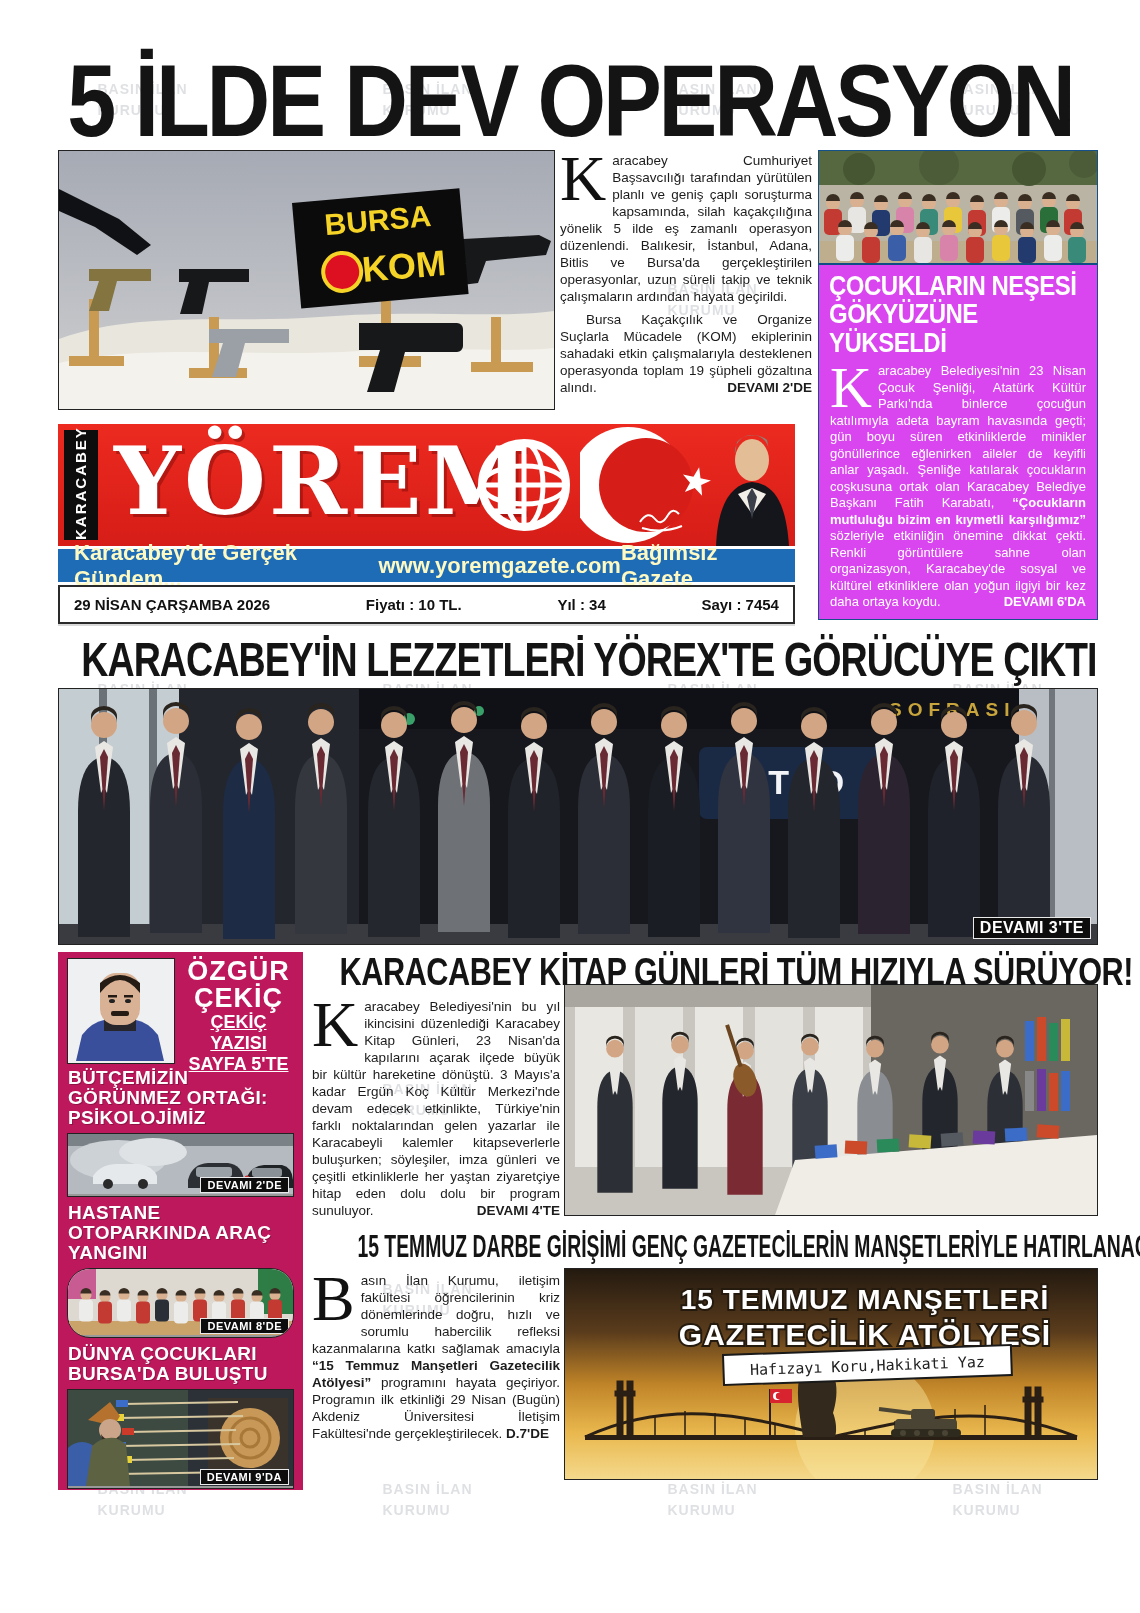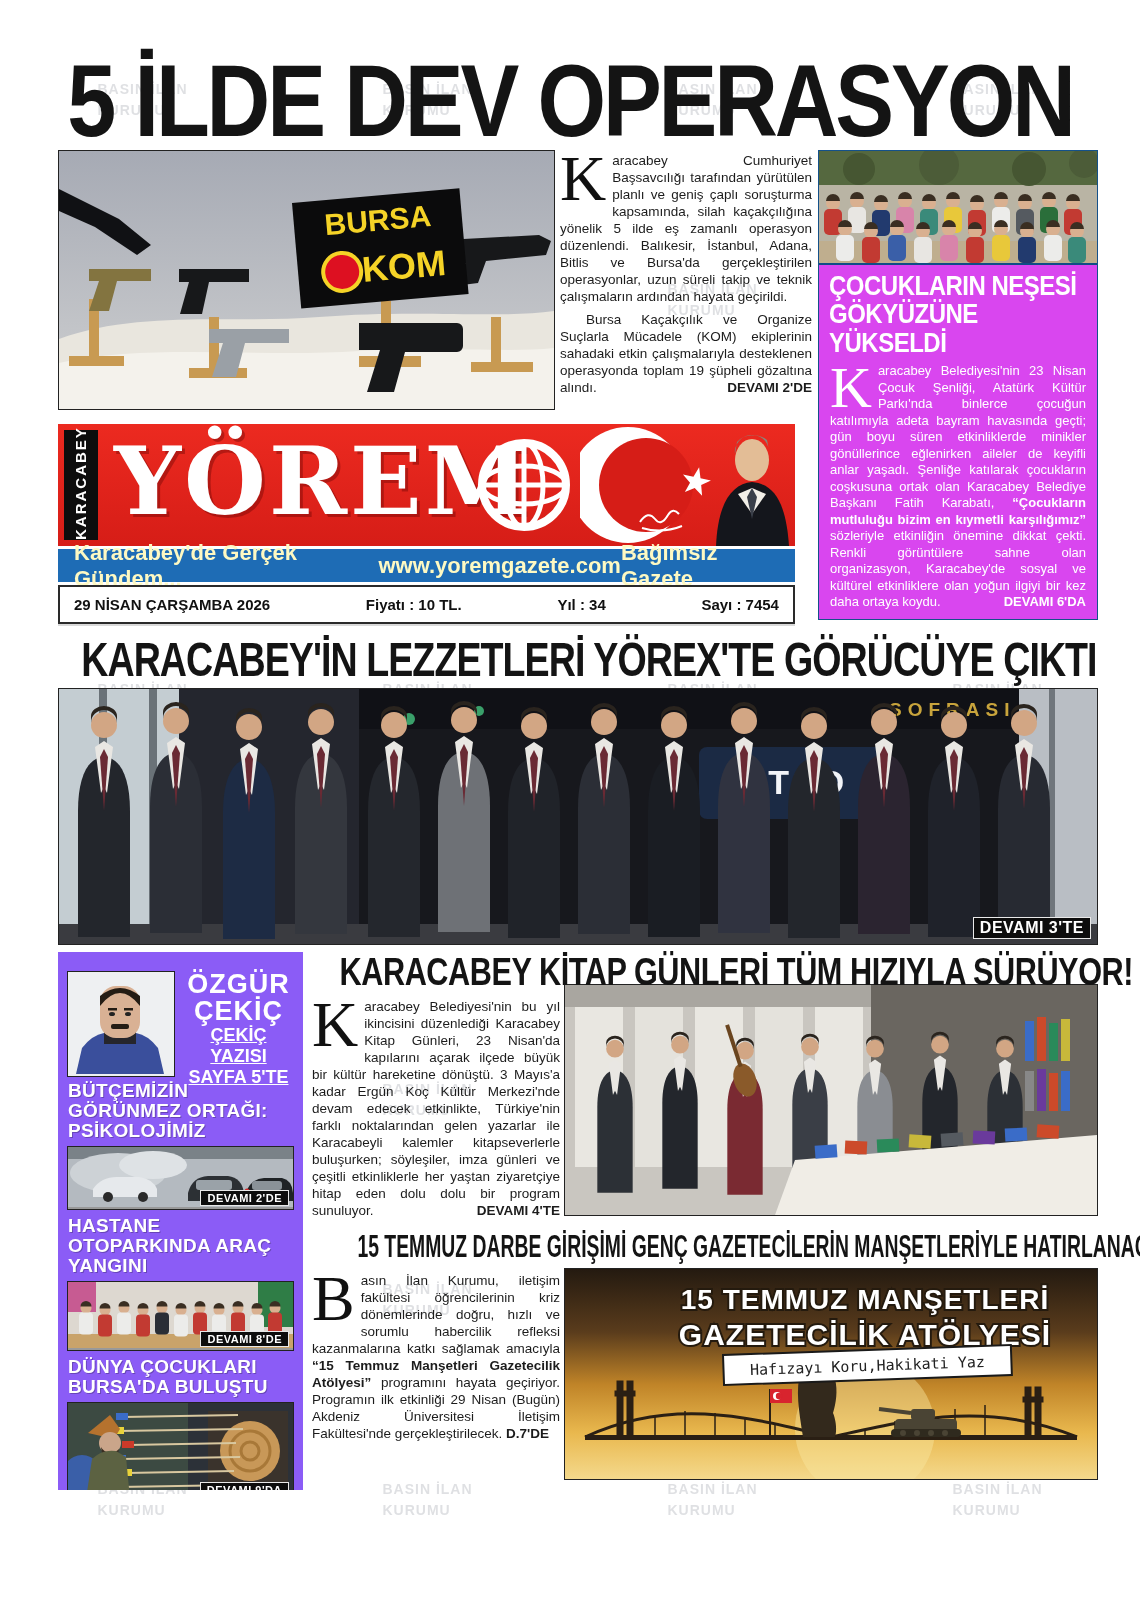--- a/index.html
+++ b/index.html
@@ -57,21 +57,21 @@
   .mh-flag{position:absolute;right:0;top:0;}
 
   .bluebar{background:#1e6cb5;color:#fef9c3;display:flex;align-items:center;
            justify-content:space-between;padding:0 16px;box-sizing:border-box;
            font-weight:bold;font-size:22px;z-index:1;}
   .datebar{background:#fff;border:2px solid #2a2a2a;display:flex;align-items:center;
            justify-content:space-between;padding:0 14px;box-sizing:border-box;
            font-weight:bold;font-size:15px;color:#111;z-index:1;box-shadow:0 2px 0 rgba(0,0,0,.15);}
 
   
-  .sidebar{background:#8b5cf6;z-index:1;padding:19px 9px;box-sizing:border-box;overflow:hidden;}
+  .sidebar{background:#be185d;z-index:1;padding:6px 9px;box-sizing:border-box;overflow:hidden;}
   .colrow{display:flex;gap:8px;height:104px;margin-bottom:6px;}
   .colphoto{width:106px;height:104px;border:1px solid #222;background:#eef0f2;flex:none;overflow:hidden;}
   .colinfo{flex:1;text-align:center;color:#fff;}
   .colname{font-weight:bold;font-size:27px;line-height:27px;letter-spacing:1px;}
   .colsub{font-weight:bold;font-size:18px;line-height:21px;text-decoration:underline;}
   .stitle{color:#fff;font-weight:bold;font-size:19px;line-height:20px;letter-spacing:.3px;
           margin:6px 1px 5px 1px;text-shadow:1px 1px 0 rgba(0,0,0,.25);}
   .sphoto{position:relative;border:1px solid #222;overflow:hidden;background:#999;}
   .sphoto .ptag{font-size:11px;right:4px;bottom:3px;}
 
@@ -367,21 +367,21 @@
         <rect x="128" y="33" width="36" height="10" rx="3" fill="#9aa2a8"></rect>
         <path d="M178,46 q4,-14 18,-15 l18,0 q10,2 11,15 l0,8 l-47,0 z" fill="#1f2326"></path>
         <rect x="184" y="34" width="30" height="9" rx="3" fill="#8a9298"></rect>
         <circle cx="179" cy="44" r="2.5" fill="#d02a2a"></circle>
       </svg>
       <span class="ptag">DEVAMI 2'DE</span>
     </div>
 
     <div class="stitle">HASTANE OTOPARKINDA ARAÇ YANGINI</div>
 
-    <div class="sphoto" style="height:68px;">
+    <div class="sphoto" style="height:68px;border-radius:23px;">
       <svg width="225" height="66" viewBox="0 0 225 66">
         <defs>
             <g id="kidB">
               <circle cx="0" cy="0" r="5.5" fill="#d9b090"></circle>
               <path d="M-5.5,-1.5 a5.5,5.5 0 0 1 11,0 z" fill="#3a2e22"></path>
               <rect x="-7" y="4.5" width="14" height="22" rx="4"></rect>
             </g>
           </defs>
         <rect width="225" height="66" fill="#ddd8d0"></rect>
         <rect x="190" width="35" height="45" fill="#2f7d46"></rect>

